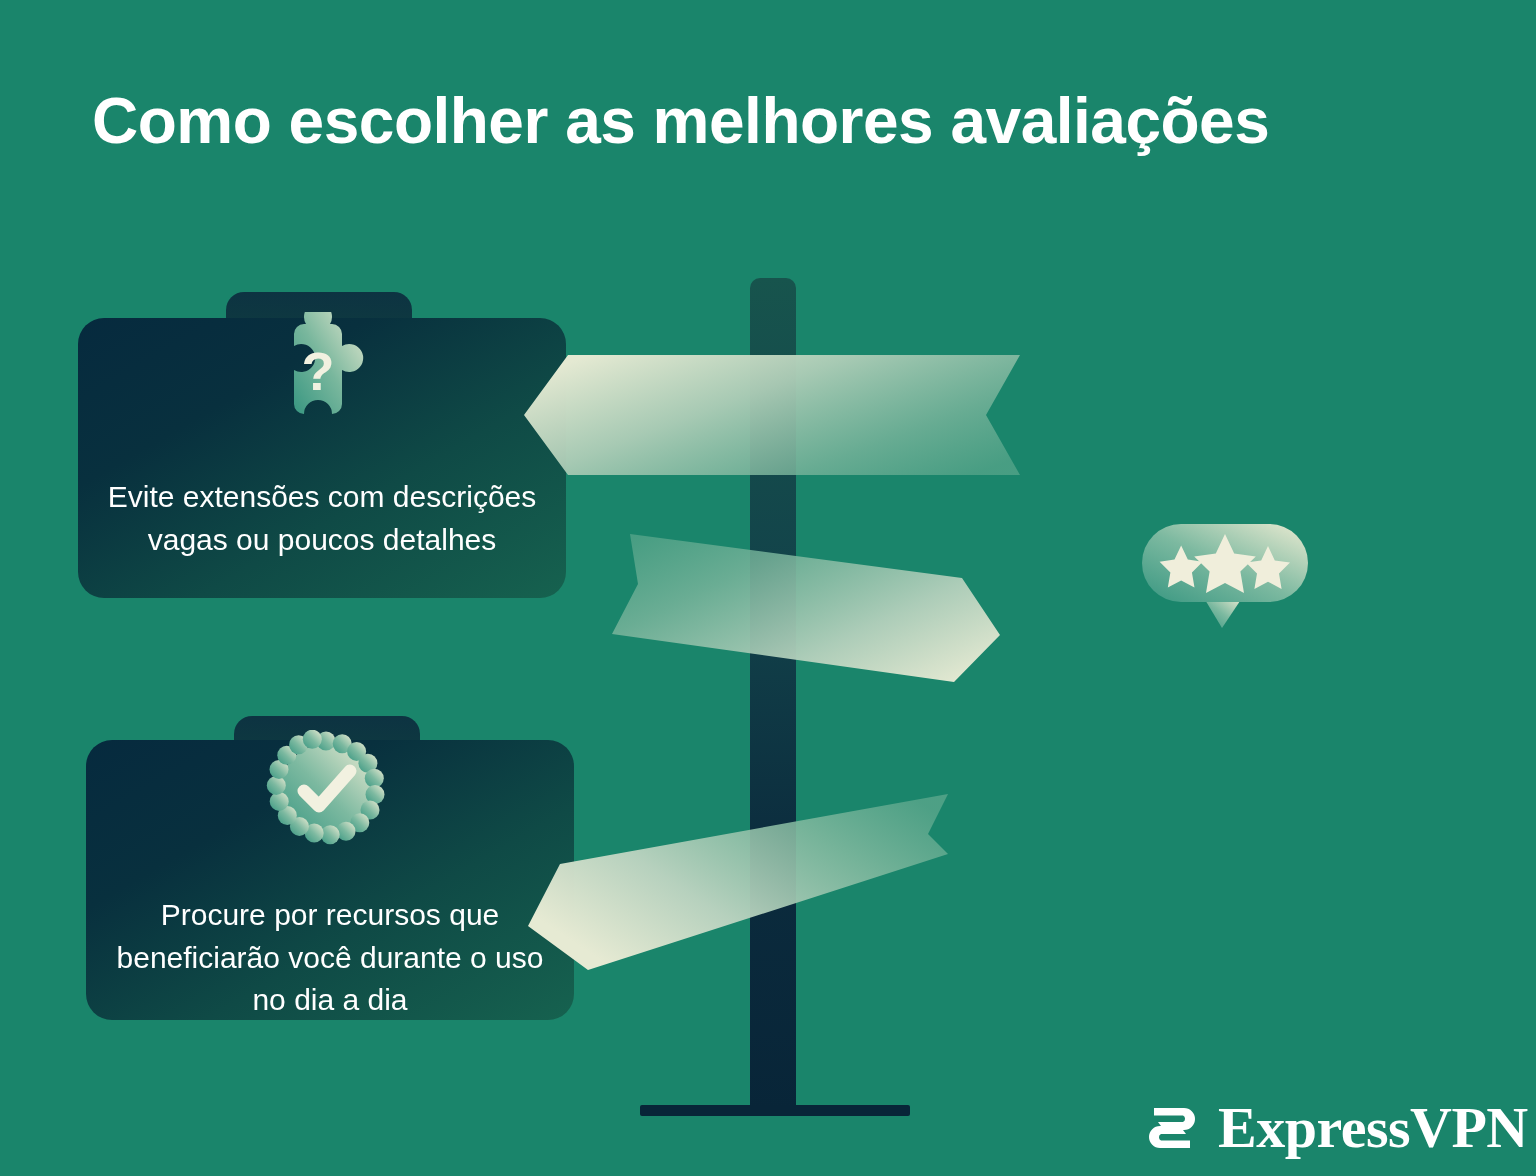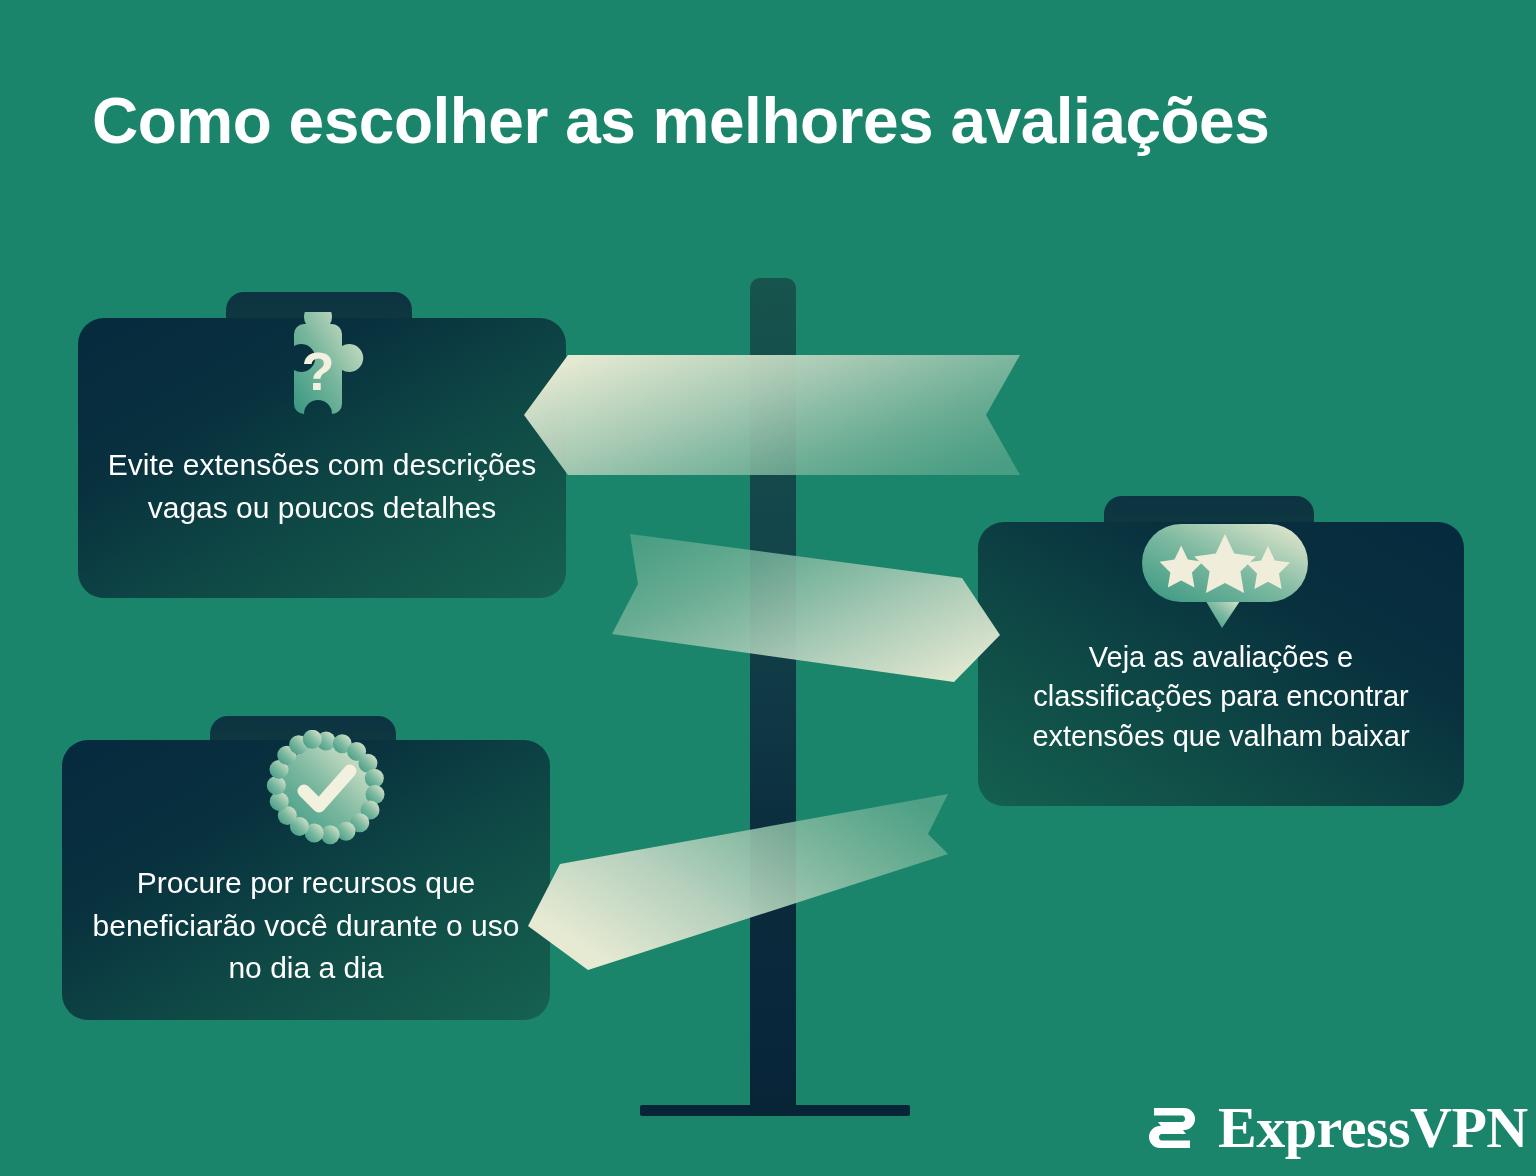--- a/index.html
+++ b/index.html
@@ -82,36 +82,37 @@
     position: absolute;
     left: 0;
     right: 0;
     text-align: center;
     color: #ffffff;
     font-size: 30px;
     line-height: 1.42;
     font-weight: 400;
     padding: 0 26px;
     box-sizing: border-box;
+    margin-top: 32px;
   }
 
   
   #card1 { left: 78px; top: 292px; width: 488px; height: 306px; }
   #card1 .card-tab { left: 148px; top: 0px; width: 186px; height: 40px; }
   #card1 .card-body { left: 0px; top: 26px; width: 488px; height: 280px; }
   #card1 .card-text { top: 152px; }
 
   
   #card2 { left: 978px; top: 496px; width: 486px; height: 310px; }
   #card2 .card-tab { left: 126px; top: 0px; width: 210px; height: 40px; }
   #card2 .card-body { left: 0px; top: 26px; width: 486px; height: 284px; }
   #card2 .card-text { top: 142px; font-size: 29px; line-height: 1.36; }
 
   
-  #card3 { left: 62px; top: 716px; width: 488px; height: 304px; }
+  #card3 { left: 86px; top: 716px; width: 488px; height: 304px; }
   #card3 .card-tab { left: 148px; top: 0px; width: 186px; height: 40px; }
   #card3 .card-body { left: 0px; top: 24px; width: 488px; height: 280px; }
   #card3 .card-text { top: 146px; }
 
   
   .icon-wrap {
     position: absolute;
     z-index: 6;
   }
   #icon1 { left: 256px; top: 312px; width: 124px; height: 124px; }
@@ -230,25 +231,20 @@
         A 14,14 0 1 0 48,102
         L 48,102
         A 10,10 0 0 1 38,92
         L 38,58
         A 14,14 0 1 0 38,34
         Z" fill="url(#g-puzzle)"></path>
       <text x="62" y="78" text-anchor="middle" font-family="Liberation Sans, sans-serif" font-size="54" font-weight="700" fill="#f2f1e0">?</text>
     </svg>
   </div>
 
-  <div class="card card-right" id="card2">
-    <div class="card-tab"></div>
-    <div class="card-body"></div>
-    <div class="card-text">Veja as avaliações e classificações para encontrar extensões que valham baixar</div>
-  </div>
 
   <div class="icon-wrap" id="icon2">
     <svg width="170" height="110" viewBox="0 0 170 110">
       <defs>
         <linearGradient id="g-bubble" x1="0.05" y1="0.95" x2="0.95" y2="0.05">
           <stop offset="0%" stop-color="#3f9a84"></stop>
           <stop offset="48%" stop-color="#7cb9a0"></stop>
           <stop offset="100%" stop-color="#e0e6cd"></stop>
         </linearGradient>
       </defs>

